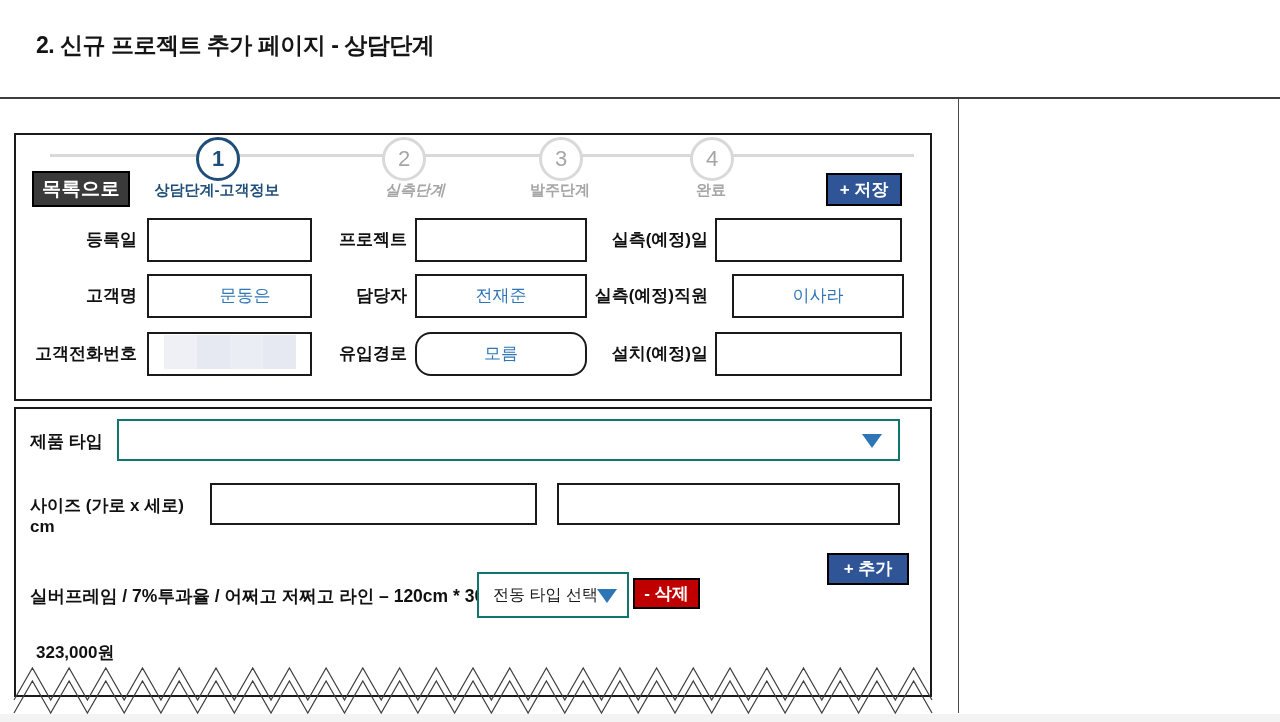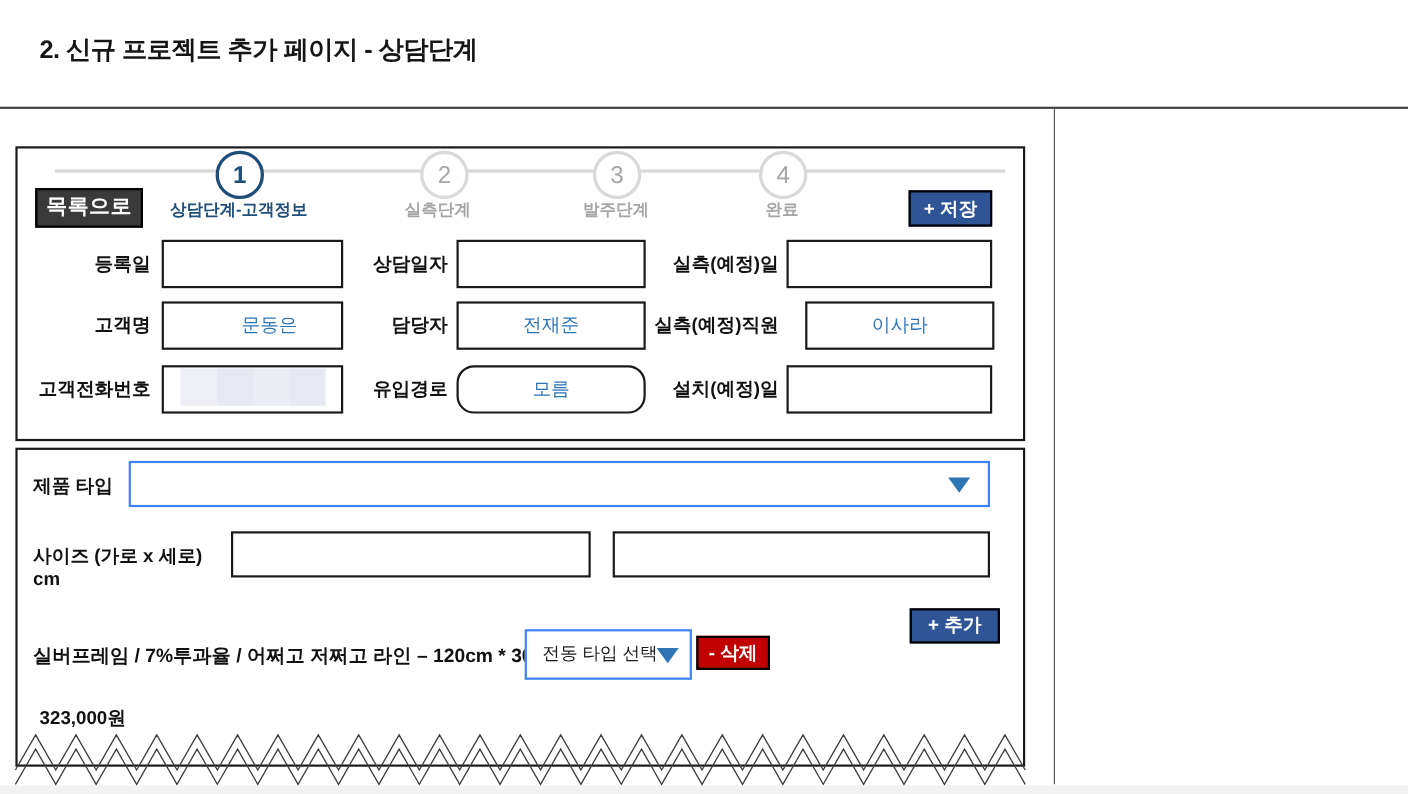--- a/index.html
+++ b/index.html
@@ -59,21 +59,21 @@
   .f-input{
     box-sizing:border-box;border:2px solid #1a1a1a;background:#fff;height:44px;
     font-size:17px;color:#2e75b6;text-align:center;line-height:40px;
     overflow:hidden;
   }
   .redact{display:inline-block;width:33px;height:34px;vertical-align:middle;margin-top:-6px;}
   .r1{background:#eef0f6;}.r2{background:#e6e9f1;}.r3{background:#eaedf3;}
 
   
   .dropdown{
-    box-sizing:border-box;border:2px solid #3b82f6;background:#fff;
+    box-sizing:border-box;border:2px solid #0f766e;background:#fff;
     font-size:16px;color:#1a1a1a;
   }
   .tri{
     display:inline-block;width:0;height:0;position:absolute;
     border-left:10px solid transparent;border-right:10px solid transparent;
     border-top:14px solid #2e75b6;
   }
   .item-desc{font-size:17.5px;font-weight:bold;color:#111;white-space:nowrap;}
   .price{font-size:17px;font-weight:bold;color:#111;}
 
@@ -90,31 +90,31 @@
 <div class="abs panel panel-1">
 
   <div class="abs step-line"></div>
 
   <div class="abs step-circle active" style="left:180px;">1</div>
   <div class="abs step-circle inactive" style="left:366px;">2</div>
   <div class="abs step-circle inactive" style="left:523px;">3</div>
   <div class="abs step-circle inactive" style="left:674px;">4</div>
 
   <div class="abs step-label active" style="left:101px;">상담단계-고객정보</div>
-  <div class="abs step-label inactive" style="left:282px;">실측단계</div>
+  <div class="abs step-label inactive" style="left:299px;font-style:italic;">실측단계</div>
   <div class="abs step-label inactive" style="left:444px;">발주단계</div>
   <div class="abs step-label inactive" style="left:595px;">완료</div>
 
   <div class="abs btn btn-dark">목록으로</div>
   <div class="abs btn btn-blue btn-save">+ 저장</div>
 
   <div class="abs f-label" style="left:11px;top:93px;width:110px;">등록일</div>
   <div class="abs f-input" style="left:131px;top:83px;width:165px;"></div>
 
-  <div class="abs f-label" style="left:271px;top:93px;width:120px;">상담일자</div>
+  <div class="abs f-label" style="left:271px;top:93px;width:120px;">프로젝트</div>
   <div class="abs f-input" style="left:399px;top:83px;width:172px;"></div>
 
   <div class="abs f-label" style="left:552px;top:93px;width:140px;">실측(예정)일</div>
   <div class="abs f-input" style="left:699px;top:83px;width:187px;"></div>
 
   <div class="abs f-label" style="left:11px;top:149px;width:110px;">고객명</div>
   <div class="abs f-input" style="left:131px;top:139px;width:165px;padding-left:31px;">문동은</div>
 
   <div class="abs f-label" style="left:271px;top:149px;width:120px;">담당자</div>
   <div class="abs f-input" style="left:399px;top:139px;width:172px;">전재준</div>

